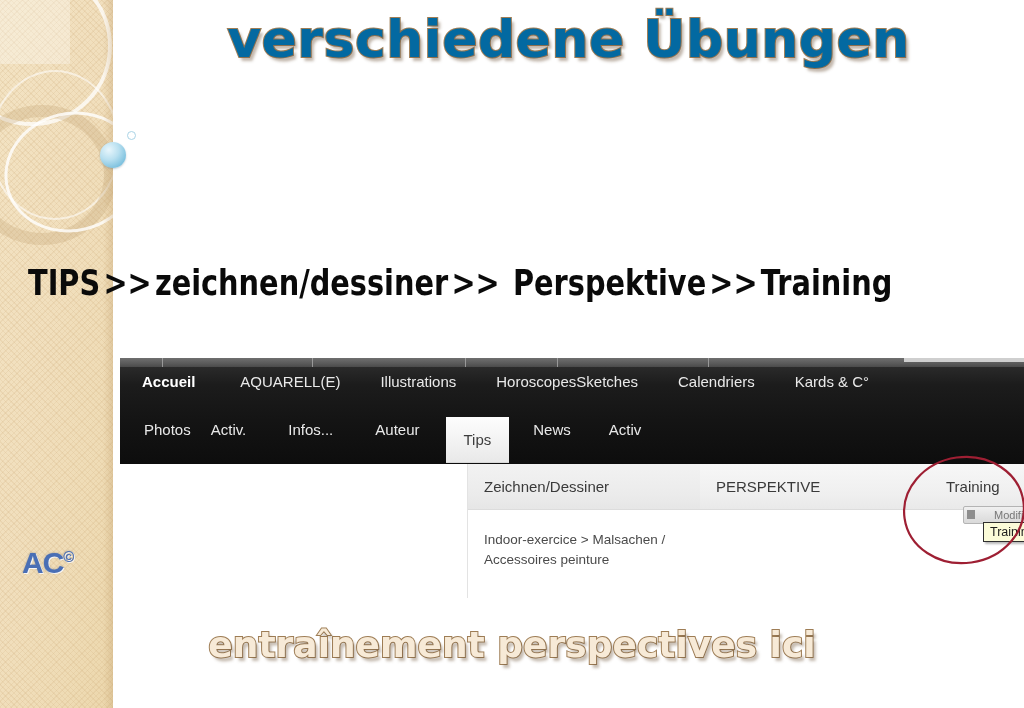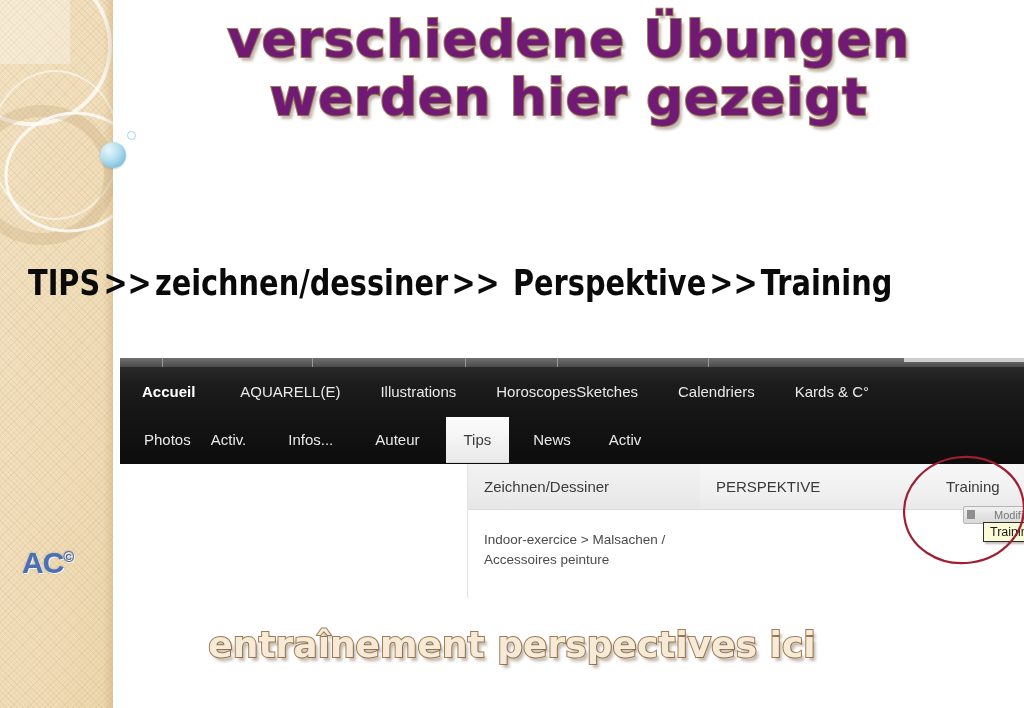--- a/index.html
+++ b/index.html
@@ -81,21 +81,21 @@
   .ac-logo .c-mark{font-size:15px;vertical-align:super;}
 
   
   .headline{
     position:absolute;left:113px;top:10px;width:911px;
     text-align:center;
     font-family:"DejaVu Sans", sans-serif;
     font-weight:bold;
     font-size:52px;
     line-height:1.12;
-    color:#701a75;
+    color:#0369a1;
     letter-spacing:.5px;
     -webkit-text-stroke:2px #9e7d55;
     paint-order:stroke fill;
     text-shadow:3px 4px 3px rgba(120,95,70,.45);
     transform:scaleX(1.0);
   }
   .headline .l1{display:block;}
   .headline .l2{display:block;}
 
   
@@ -130,21 +130,21 @@
     background:#cfcfcf;
   }
 
   
   .navblock{
     position:absolute;left:0;top:9px;width:904px;height:97px;
     background:linear-gradient(180deg,#2a2a2a 0%,#1c1c1c 18%,#141414 55%,#0d0d0d 100%);
   }
   .navrow{
     position:absolute;left:0;width:904px;height:48px;
-    display:flex;align-items:center;
+    display:flex;
   }
   .navrow.r1{top:0;}
   .navrow.r2{top:48px;}
   .navitem{
     color:#e9e9e9;
     font-size:15px;
     padding:6px 0;
     white-space:nowrap;
     font-family:"Liberation Sans", sans-serif;
   }
@@ -264,21 +264,20 @@
     <div class="deco-arc"></div>
     <div class="deco-ring-b"></div>
     <div class="deco-ring-c"></div>
     <div class="ac-logo"><span>AC</span><span class="c-mark">©</span></div>
   </div>
   <div class="deco-sphere"></div>
   <div class="deco-sphere-small"></div>
 
   <div class="headline">
     <span class="l1">verschiedene Übungen</span>
-    <span class="l2">werden hier gezeigt</span>
   </div>
 
   <div class="breadcrumb"><span>TIPS</span><span class="sep">&gt;&gt;</span><span>zeichnen/dessiner</span><span class="sep">&gt;&gt;</span>&nbsp;<span>Perspektive</span><span class="sep">&gt;&gt;</span><span>Training</span></div>
 
   <div class="shot">
 
     <div class="shot-topstrip">
       <div class="tick" style="left:42px"></div>
       <div class="tick" style="left:192px"></div>
       <div class="tick" style="left:345px"></div>

